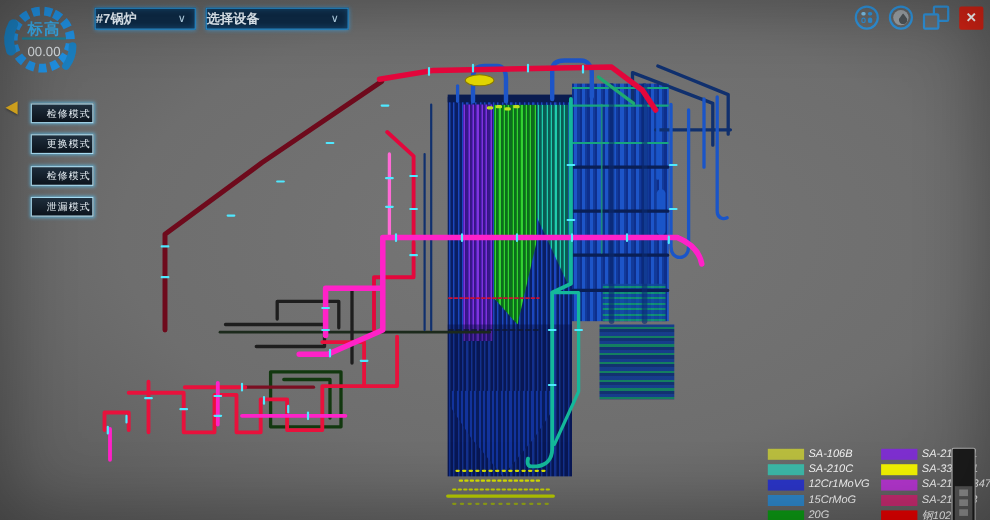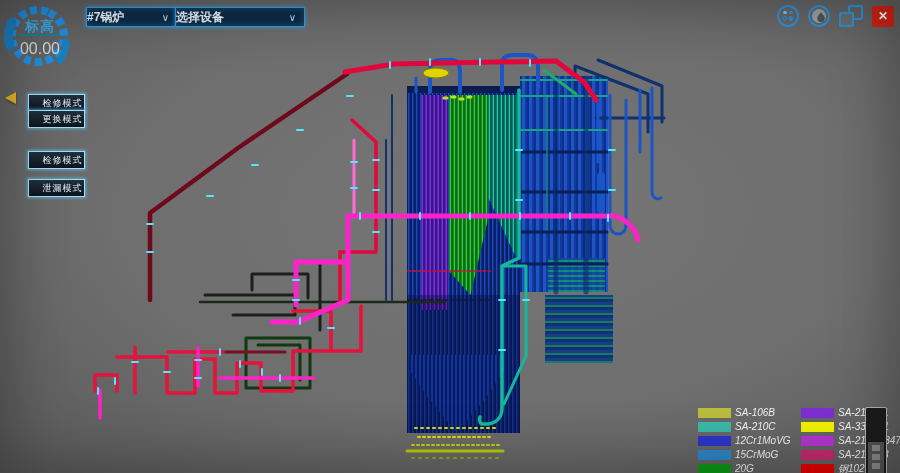--- a/index.html
+++ b/index.html
@@ -12,33 +12,33 @@
   .screen::after{
     content:""; position:absolute; inset:0; pointer-events:none;
     box-shadow:inset 0 0 60px 8px rgba(0,0,0,.28);
   }
 
   
   .gauge { position:absolute; left:0px; top:2px; width:80px; height:72px; }
   .gauge .txt { position:absolute; width:100%; text-align:center; }
   .gauge .lbl { top:16px; color:#35a9e8; font-size:14px; font-weight:bold; letter-spacing:1px;}
   .gauge .div { position:absolute; left:20px; top:32px; width:40px; height:2px; background:#1d7f96; }
-  .gauge .val { top:38px; color:#d3d8db; font-size:16px; }
+  .gauge .val { top:38px; color:#d3d8db; font-size:12px; }
 
   
   .dropdown {
     position:absolute; top:7px; height:20px;
     background:#0e2b47; border:1px solid #2e9fe6;
     box-shadow:0 0 4px rgba(62,160,224,.9), inset 0 0 6px rgba(40,120,180,.5);
     color:#eaf4fc; font-size:12px; font-weight:bold;
     display:flex; align-items:center; justify-content:flex-start; cursor:pointer;
   }
   .dropdown .chev { position:absolute; right:8px; font-size:10px; color:#bfe0f5; font-weight:normal; }
   #dd-boiler { left:86px;  width:92px; }
-  #dd-device { left:175px; width:130px; }
+  #dd-device { left:187px; width:130px; }
 
   
   .winicons { position:absolute; top:5px; right:6px; display:flex; gap:9px; align-items:center; }
   .circ-icon { width:22px; height:22px; border-radius:50%; border:2px solid #2e93dc; position:relative; }
   .grid4 { position:absolute; inset:4px; display:grid; grid-template-columns:1fr 1fr; gap:2px; }
   .grid4 span { border-radius:2px; }
   .grid4 .f1 { background:#7cc4ee; } .grid4 .f2 { background:#2e93dc; }
   .grid4 .h  { border:1.5px solid #2e93dc; }
   .disc { position:absolute; inset:2px; border-radius:50%; background:#9aa0a5; }
   .drop { position:absolute; left:5px; top:3px; width:8px; height:10px; background:#4e5458;
@@ -54,21 +54,21 @@
   .mode-tri { position:absolute; left:5px; top:92px; width:0; height:0;
               border-top:6px solid transparent; border-bottom:6px solid transparent;
               border-right:11px solid #e8b421; filter:drop-shadow(0 1px 1px rgba(0,0,0,.4)); cursor:pointer; }
   .mode-btn {
     position:absolute; left:28px; width:57px; height:18px;
     background:linear-gradient(#20303f,#0c141d);
     border:1px solid #a8dcf2; box-shadow:0 0 3px 1px rgba(90,190,235,.75);
     color:#e9f1f7; font-size:9px; letter-spacing:1px;
     display:flex; align-items:center; justify-content:center; cursor:pointer;padding-left:12px;
   }
-  #mode-0{top:94px} #mode-1{top:110px} #mode-2{top:151px} #mode-3{top:179px}
+  #mode-0{top:94px} #mode-1{top:122px} #mode-2{top:151px} #mode-3{top:179px}
 
   
   .legend { position:absolute; left:698px; top:407px; display:flex; gap:4px; }
   .lcol { display:flex; flex-direction:column; gap:3px; }
   .lrow { display:flex; align-items:center; gap:4px; height:11px; }
   .sw   { width:33px; height:10px; flex:0 0 33px; }
   .ltxt { color:#f2f2f2; font-size:10px; white-space:nowrap; width:62px;font-style:italic; }
   .lslider { position:absolute; left:865px; top:407px; width:22px; height:70px;
              border:1px solid #b5b5b5; border-radius:2px; background:#1c1c1c; cursor:pointer; }
   .lslider .handle { position:absolute; left:2px; right:2px; bottom:2px; height:32px; background:#555;

